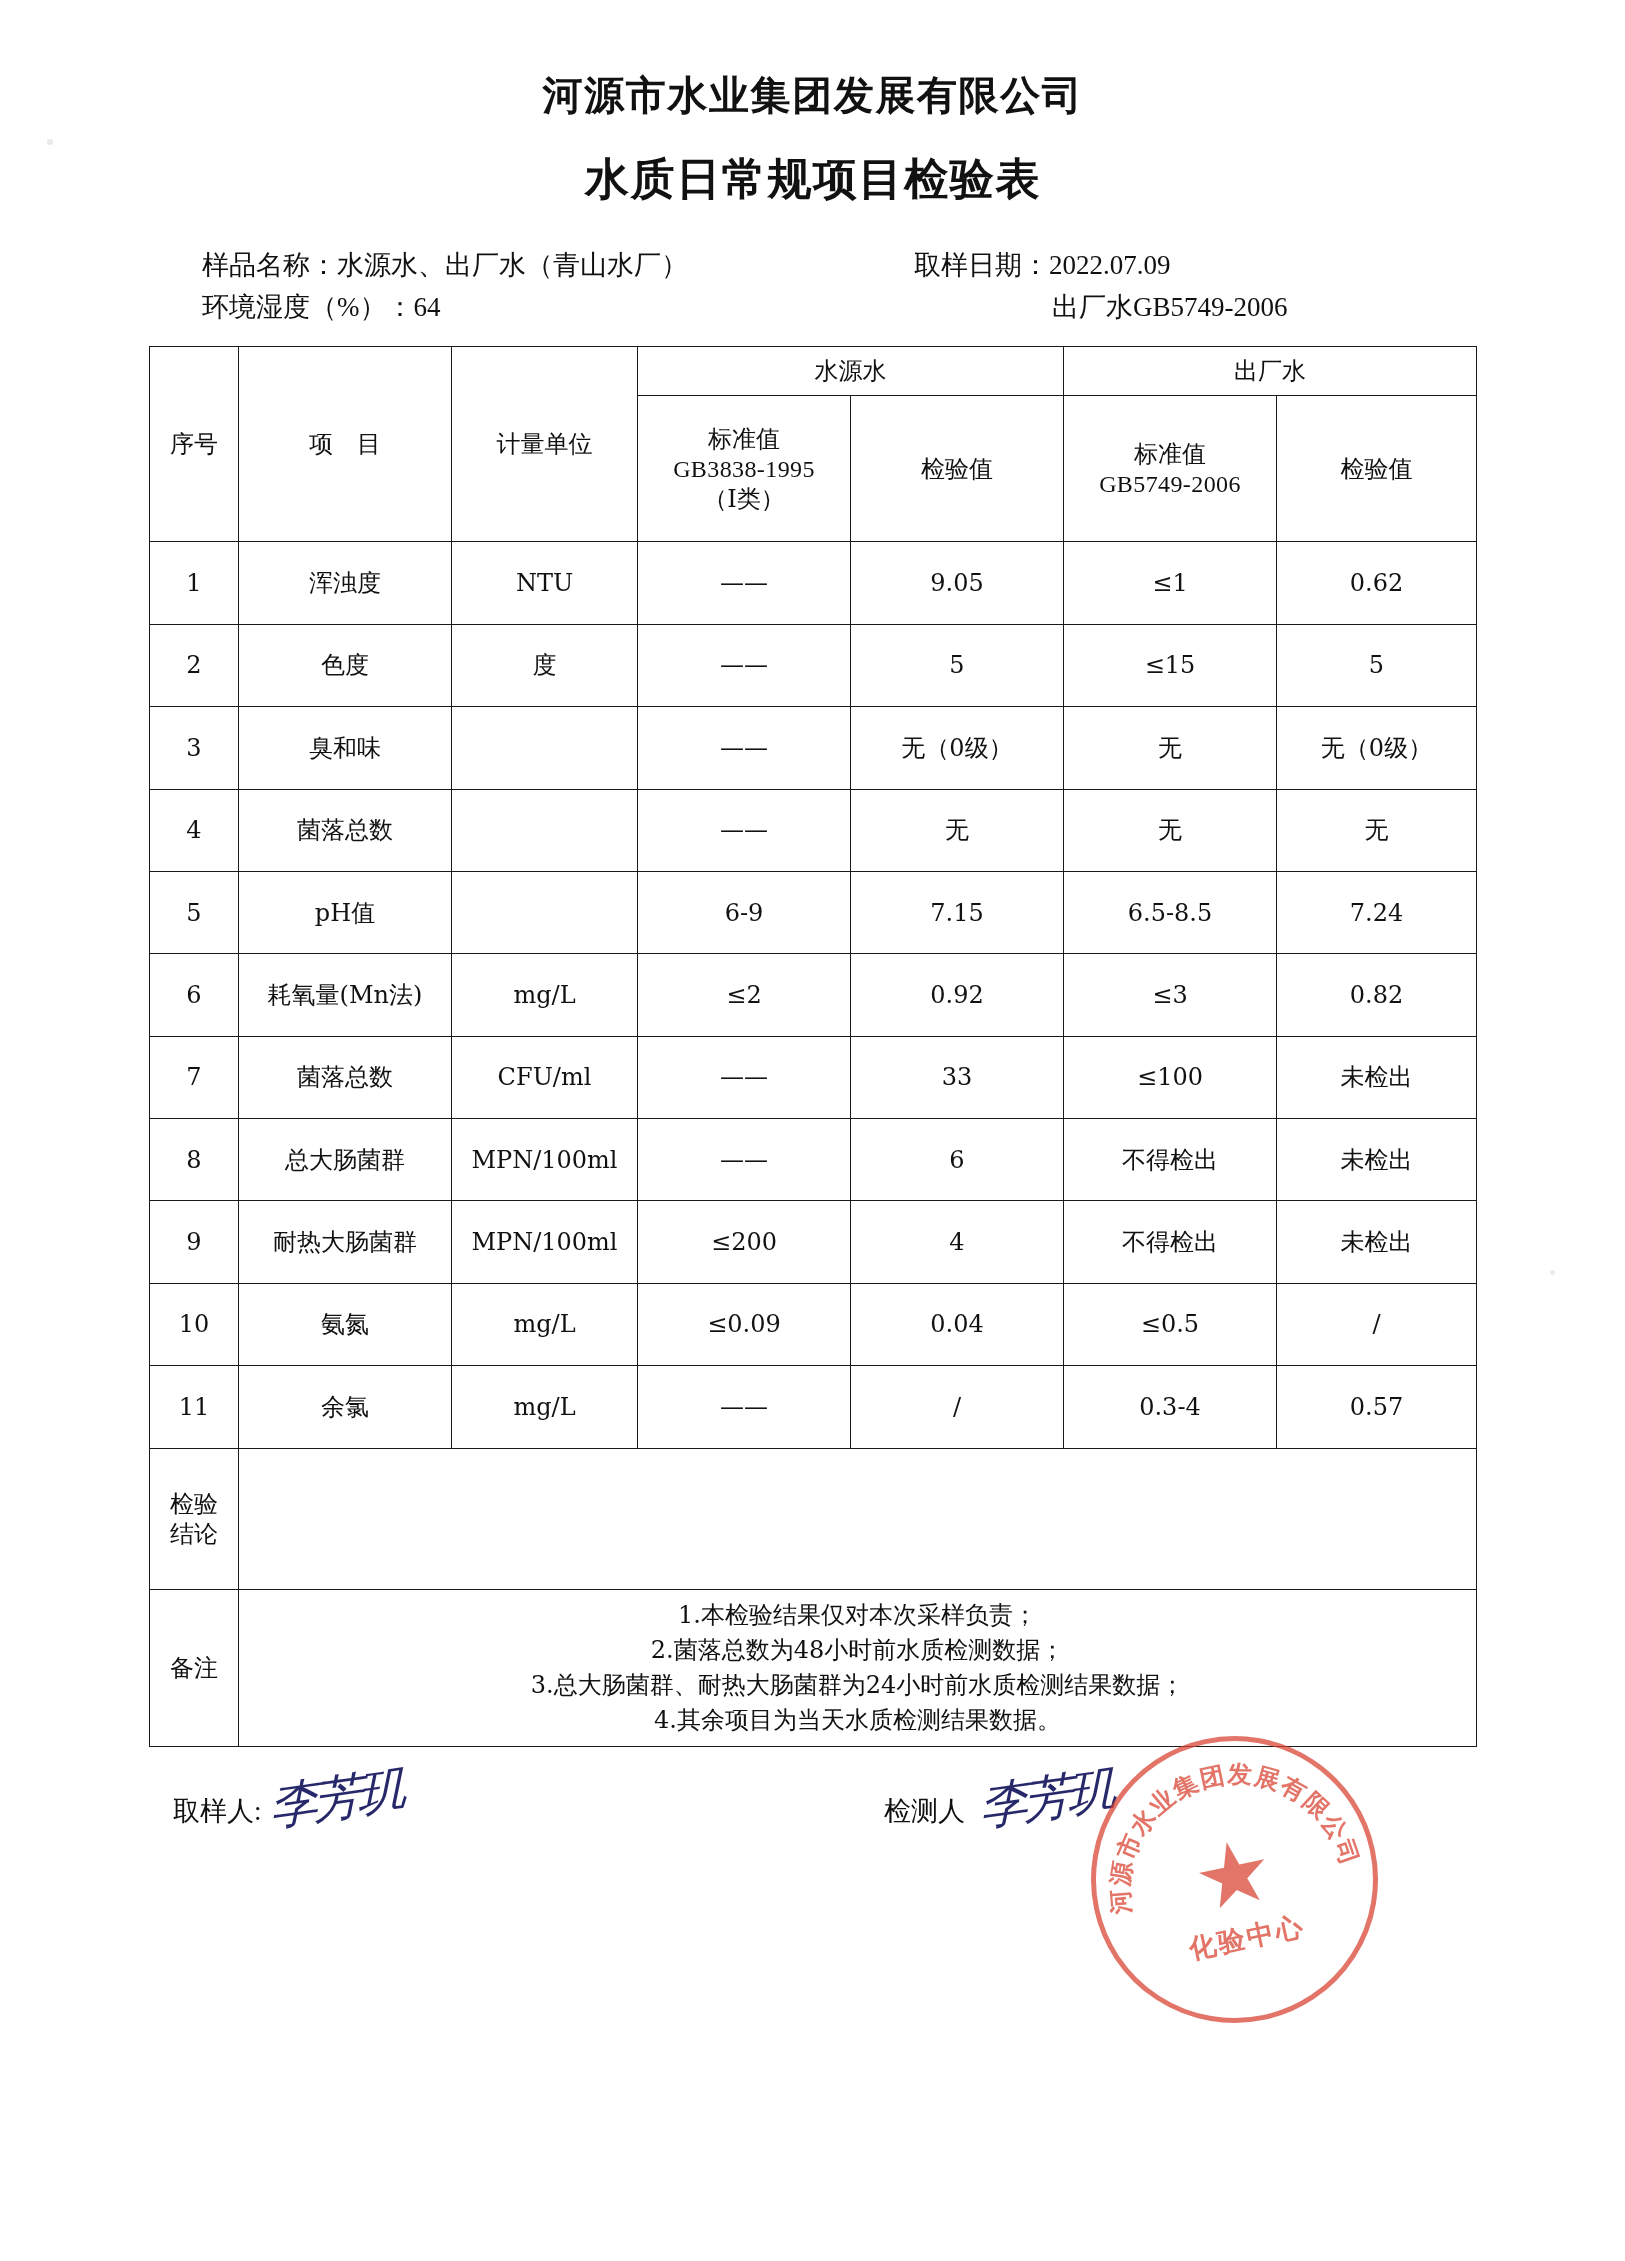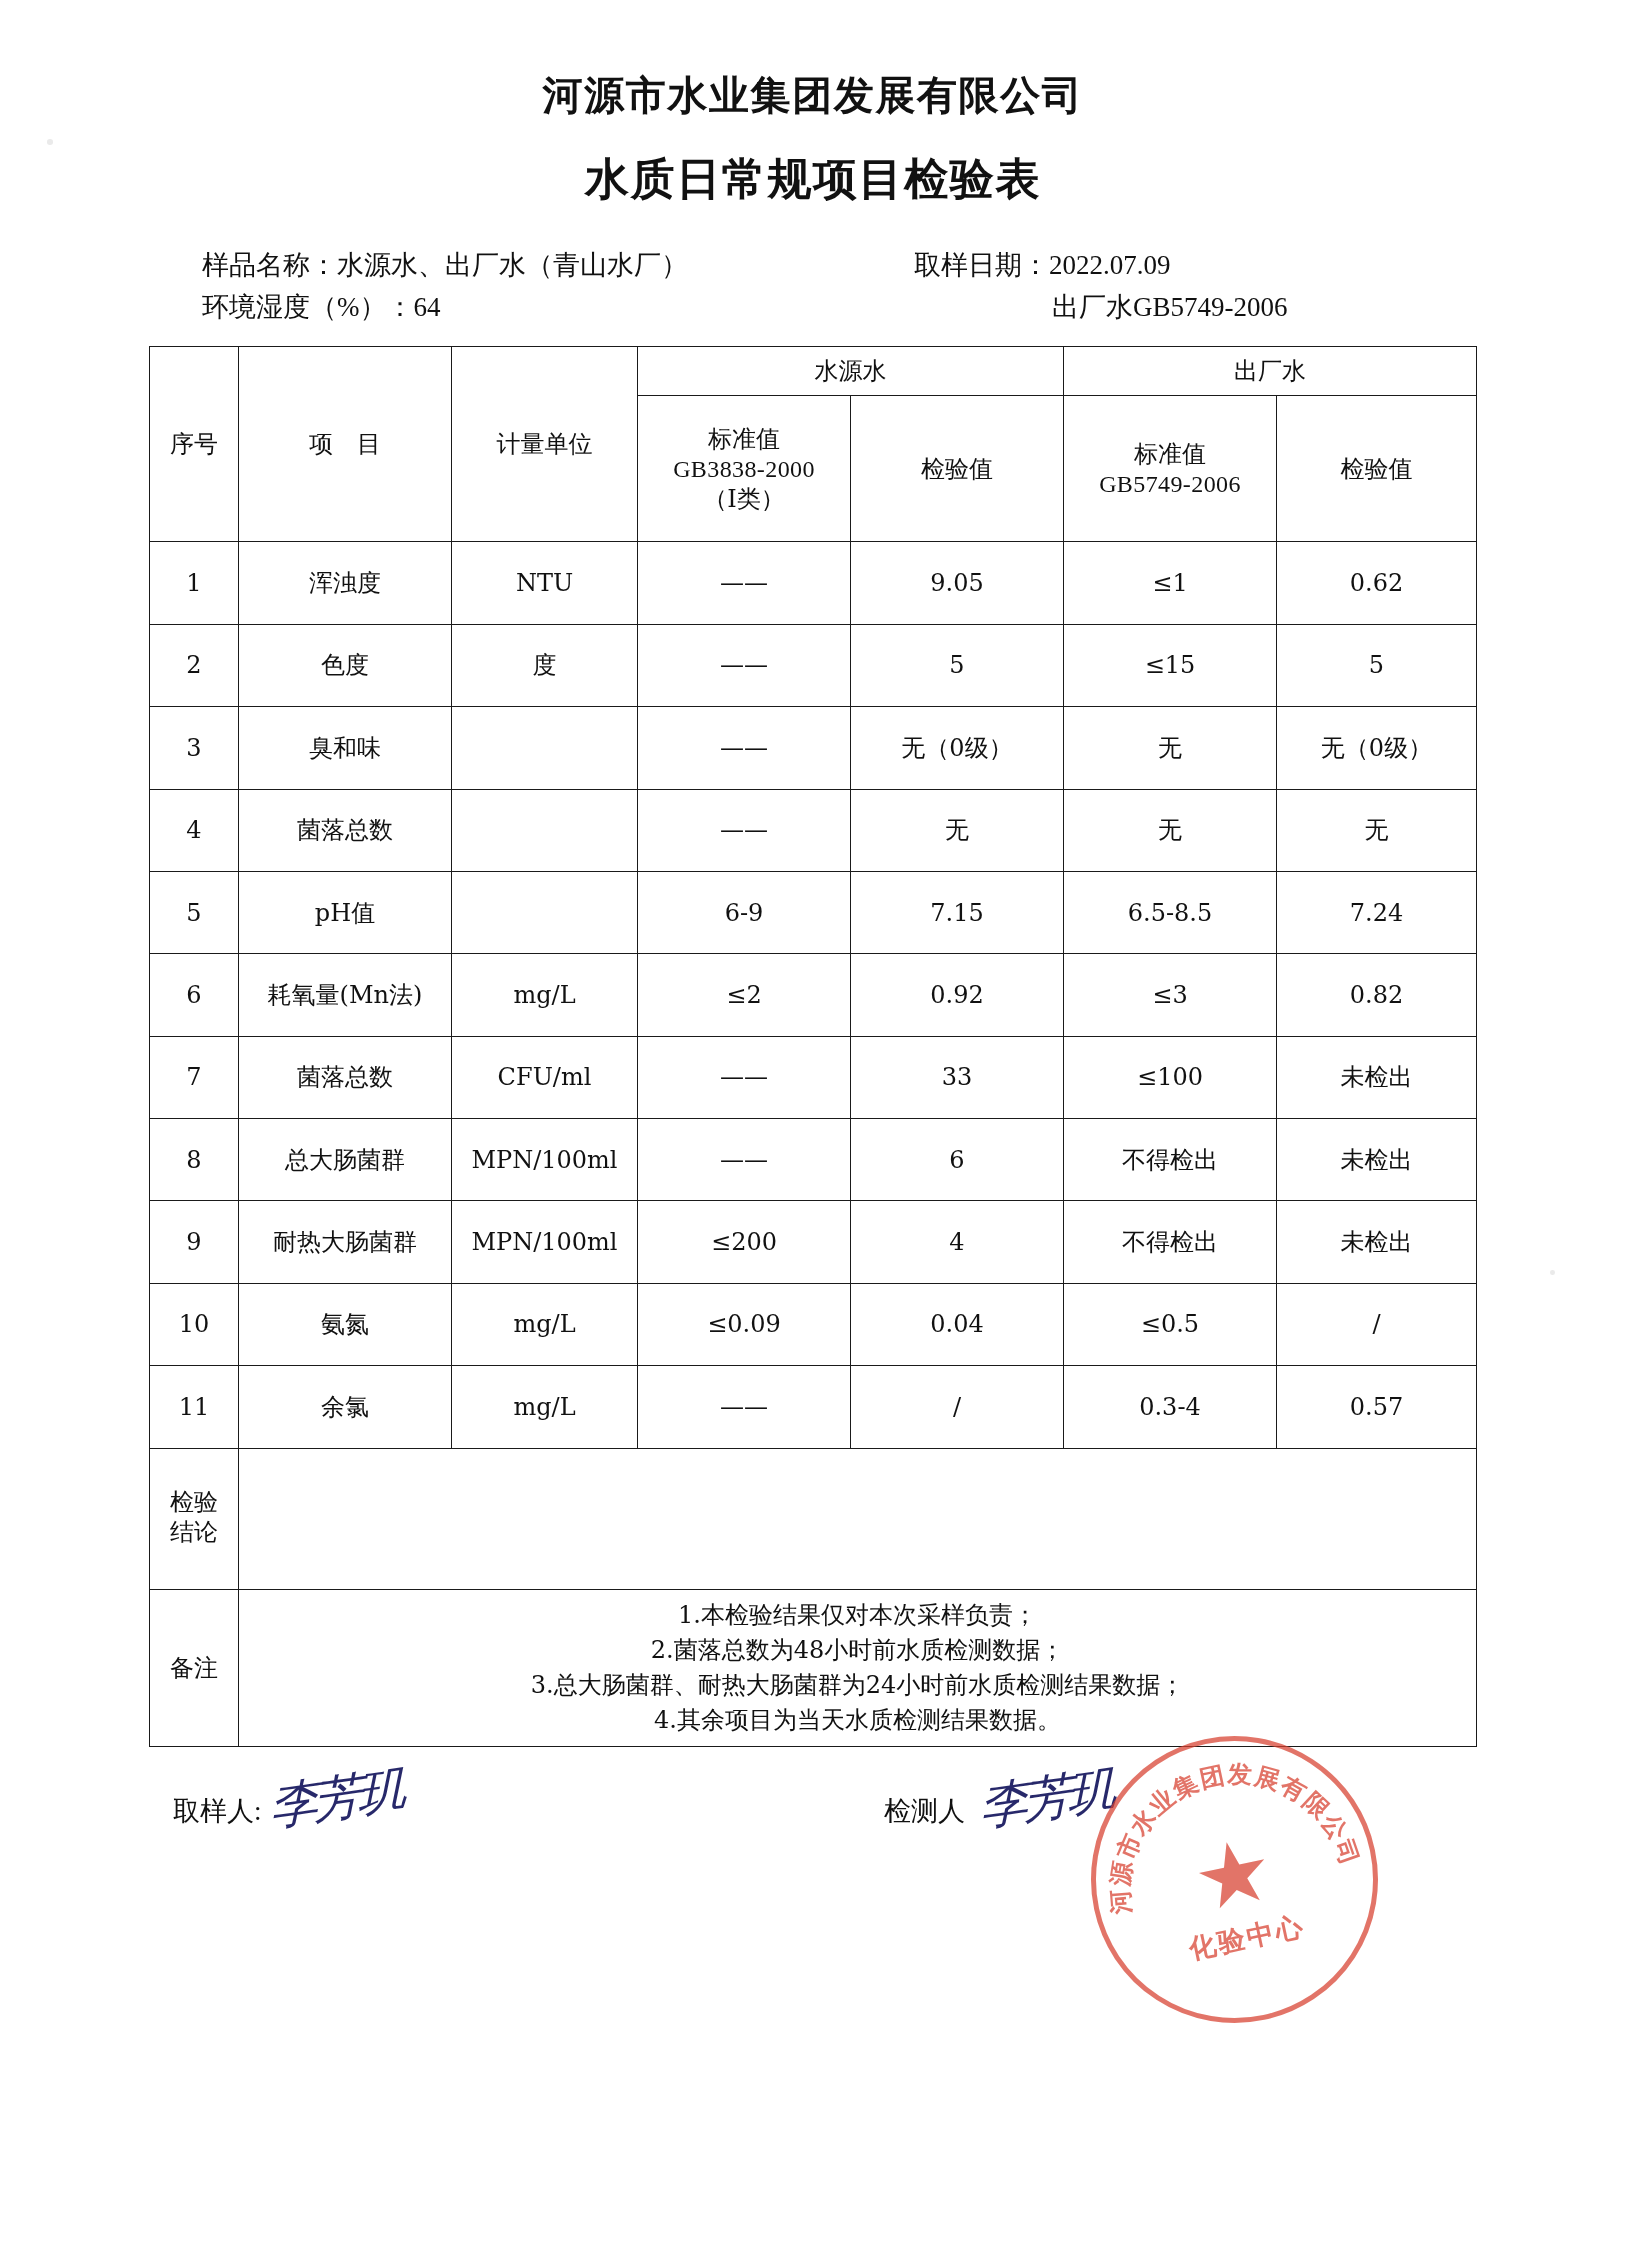--- a/index.html
+++ b/index.html
@@ -117,21 +117,21 @@
     font-size: 24.5px;
   }
   tr.data-row td { height: 75px; }
   .num { font-family: "Liberation Serif", serif; }
 
   td.concl-label, td.remark-label {
     font-size: 25px;
     line-height: 1.25;
     width: 89px;
   }
-  tr.concl-row td { height: 134px; font-family: Liberation Mono, monospace; }
+  tr.concl-row td { height: 134px; }
   td.concl-body { }
   td.remark-body {
     text-align: left;
     vertical-align: top;
     padding: 8px 0 8px 17.4px;
     font-size: 24px;
     line-height: 1.45;
   }
   tr.remark-row td { height: 150px; }
 
@@ -248,21 +248,21 @@
         <tr class="h-group">
           <td rowspan="2">序号</td>
           <td rowspan="2">项　目</td>
           <td rowspan="2">计量单位</td>
           <td colspan="2">水源水</td>
           <td colspan="2">出厂水</td>
         </tr>
         <tr class="h-main">
           <td class="std-cell">
             <div class="ln1">标准值</div>
-            <div class="mono">GB3838-2000</div>
+            <div class="mono">GB3838-1995</div>
             <div>（Ⅰ类）</div>
           </td>
           <td>检验值</td>
           <td class="std-cell">
             <div class="ln1">标准值</div>
             <div class="mono">GB5749-2006</div>
           </td>
           <td>检验值</td>
         </tr>
       </thead>

